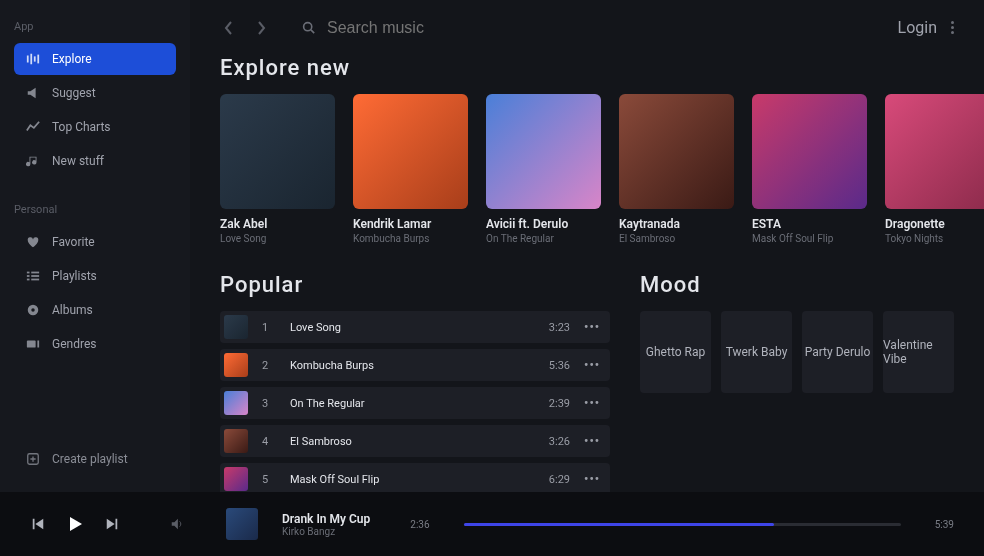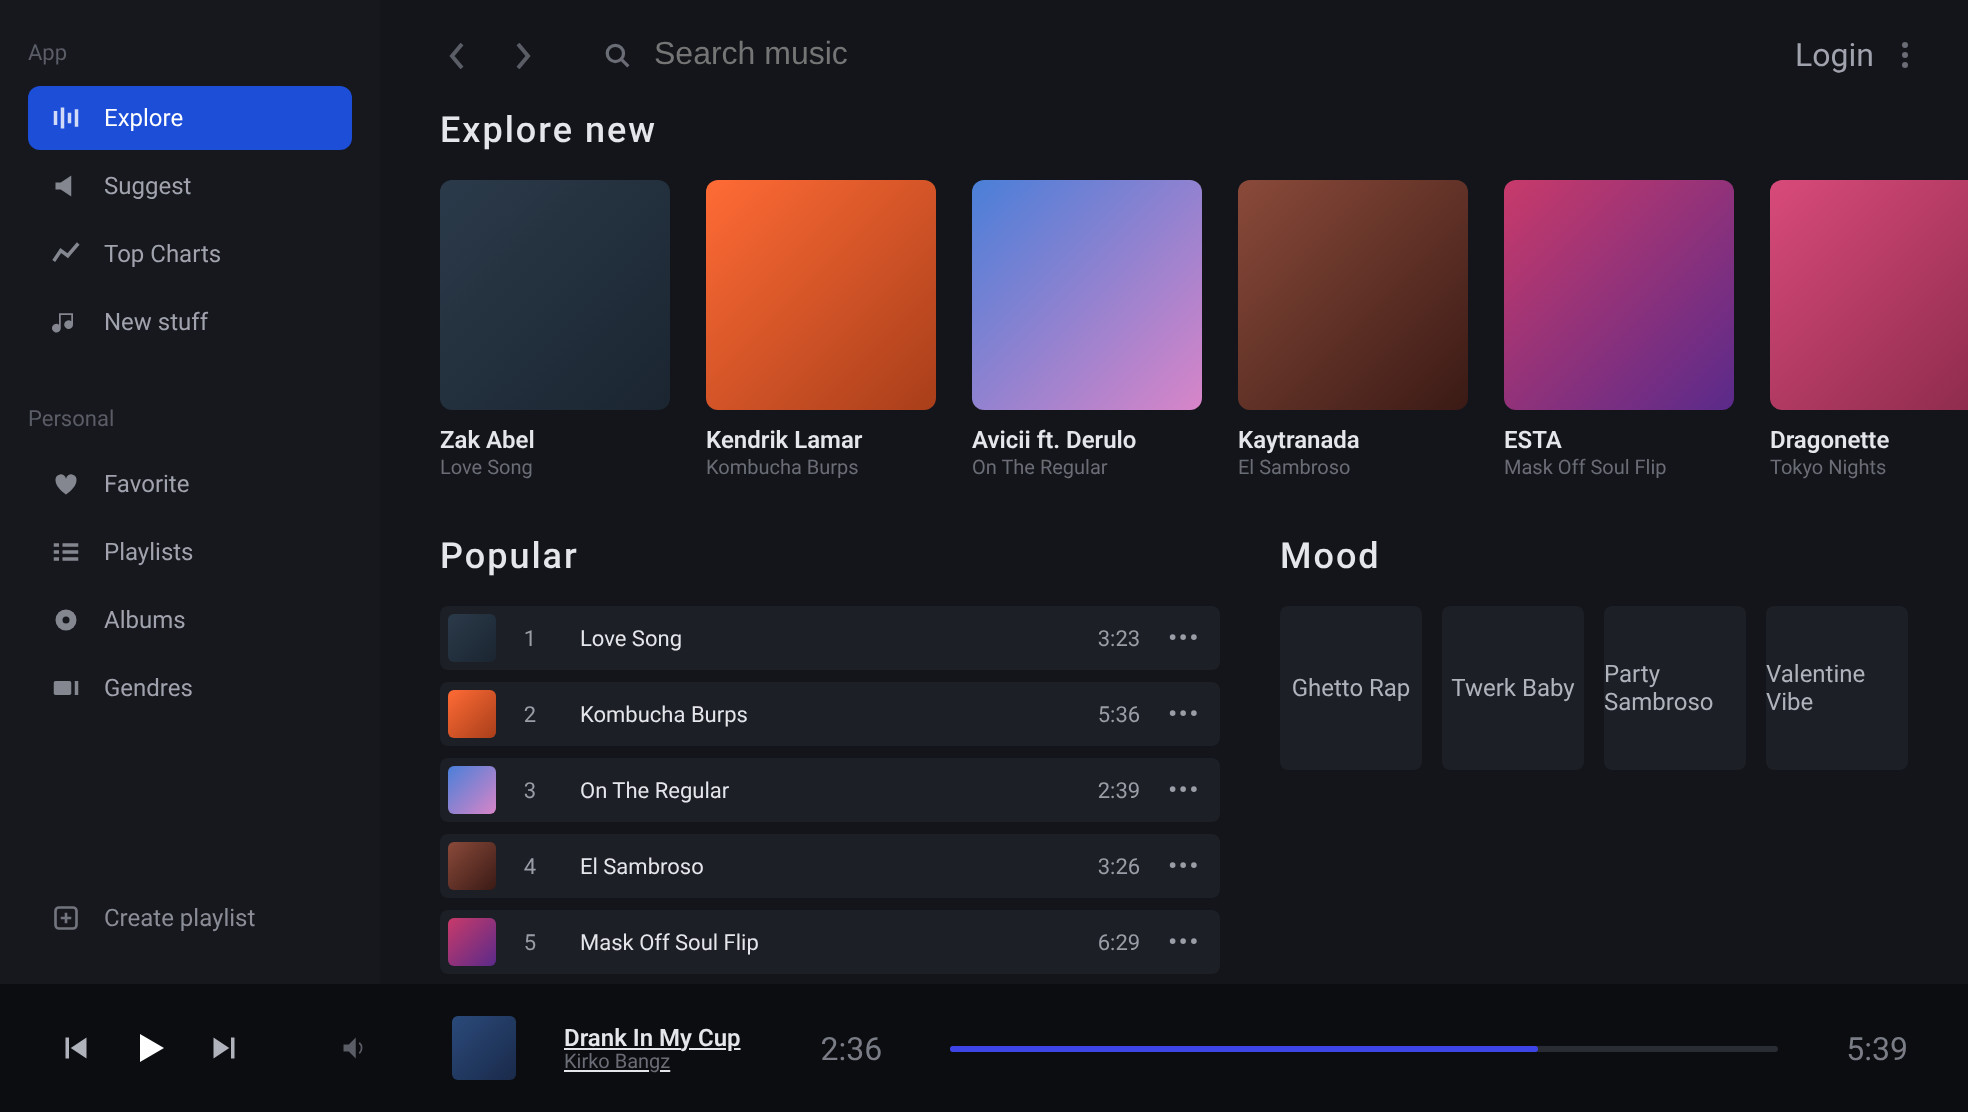--- a/index.html
+++ b/index.html
@@ -13,21 +13,21 @@
 .create-pl { position:absolute; bottom:18px; left:14px; display:flex; align-items:center; gap:12px; font-size:12px; color:#8a8d96; cursor:pointer; padding:8px 12px; }
 
 .main { position:absolute; left:190px; top:0; right:0; height:492px; overflow:hidden; }
 .topbar { display:flex; align-items:center; padding:18px 30px 12px; gap:14px; }
 .nav-arrow { width:18px; height:18px; color:#5a5d66; cursor:pointer; display:flex; align-items:center; justify-content:center; }
 .search-wrap { display:flex; align-items:center; gap:12px; margin-left:18px; }
 .search-input { background:transparent; border:none; outline:none; color:#8a8d96; font-size:16px; width:200px; }
 .login { margin-left:auto; font-size:16px; color:#a0a3ad; display:flex; align-items:center; gap:14px; cursor:pointer; }
 
 .content { padding:6px 30px 0; }
-h2 { font-size:18px; font-weight:500; letter-spacing:1px; margin-bottom:14px; }
+h2 { font-size:22px; font-weight:500; letter-spacing:1px; margin-bottom:14px; }
 .explore-row { display:flex; gap:18px; margin-bottom:28px; }
 .card { width:115px; cursor:pointer; }
 .card-art { width:115px; height:115px; border-radius:6px; margin-bottom:8px; }
 .card-title { font-size:12px; font-weight:600; margin-bottom:2px; white-space:nowrap; overflow:hidden; text-overflow:ellipsis; }
 .card-sub { font-size:10px; color:#6a6d76; white-space:nowrap; overflow:hidden; text-overflow:ellipsis; }
 
 .columns { display:flex; gap:30px; }
 .popular { flex:0 0 390px; }
 .tracks { display:flex; flex-direction:column; gap:6px; }
 .track { display:flex; align-items:center; background:#1d1f26; border-radius:4px; padding:4px 10px 4px 4px; font-size:11px; cursor:pointer; }
@@ -40,24 +40,24 @@
 .mood { flex:1; }
 .mood-grid { display:grid; grid-template-columns:1fr 1fr 1fr 1fr; gap:10px; }
 .mood-cell { background:#1d1f26; border-radius:4px; height:82px; display:flex; align-items:center; justify-content:center; font-size:12px; color:#b0b3bc; cursor:pointer; }
 
 .player { position:absolute; left:0; right:0; bottom:0; height:64px; background:#0c0d11; display:flex; align-items:center; padding:0 30px; gap:20px; }
 .pl-controls { display:flex; gap:20px; align-items:center; }
 .pl-btn { width:16px; height:16px; color:#b0b3bc; cursor:pointer; display:flex; align-items:center; justify-content:center; }
 .pl-btn.play { width:18px; height:18px; color:#fff; }
 .vol-btn { width:16px; height:16px; color:#5a5d66; cursor:pointer; margin-left:30px; margin-right:20px; }
 .np-art { width:32px; height:32px; border-radius:3px; }
-.np-info { margin-left:4px; margin-right:20px;text-decoration:underline; }
+.np-info { margin-left:4px; margin-right:20px; }
 .np-title { font-size:12px; font-weight:600; }
 .np-artist { font-size:10px; color:#6a6d76; }
-.np-time { font-size:16px; color:#7a7d86;text-align:right; }
+.np-time { font-size:10px; color:#7a7d86;text-align:right; }
 .progress { flex:1; height:3px; background:#2a2c33; border-radius:2px; position:relative; cursor:pointer; margin:0 14px; }
 .progress-fill { position:absolute; left:0; top:0; height:100%; width:71%; background:#3e45e8; border-radius:2px; }
 
 
 .g1{background:linear-gradient(135deg,#2b3a4a,#1a2530);}
 .g2{background:linear-gradient(135deg,#ff6b35,#a83e1a);}
 .g3{background:linear-gradient(135deg,#4a7fd8,#d885c8);}
 .g4{background:linear-gradient(135deg,#8a4a3a,#3a1a15);}
 .g5{background:linear-gradient(135deg,#c83a6a,#5a2a8a);}
 .g6{background:linear-gradient(135deg,#d84a7a,#8a2a4a);}
@@ -242,21 +242,21 @@
               <div class="track-more">•••</div>
             </div>
         </div>
       </div>
 
       <div class="mood">
         <h2>Mood</h2>
         <div class="mood-grid">
           <div class="mood-cell">Ghetto Rap</div>
           <div class="mood-cell">Twerk Baby</div>
-          <div class="mood-cell">Party Sambroso</div>
+          <div class="mood-cell">Party Derulo</div>
           <div class="mood-cell">Valentine Vibe</div>
         </div>
       </div>
     </div>
   </div>
 </div>
 
 <div class="player">
   <div class="pl-controls">
     <div class="pl-btn">

